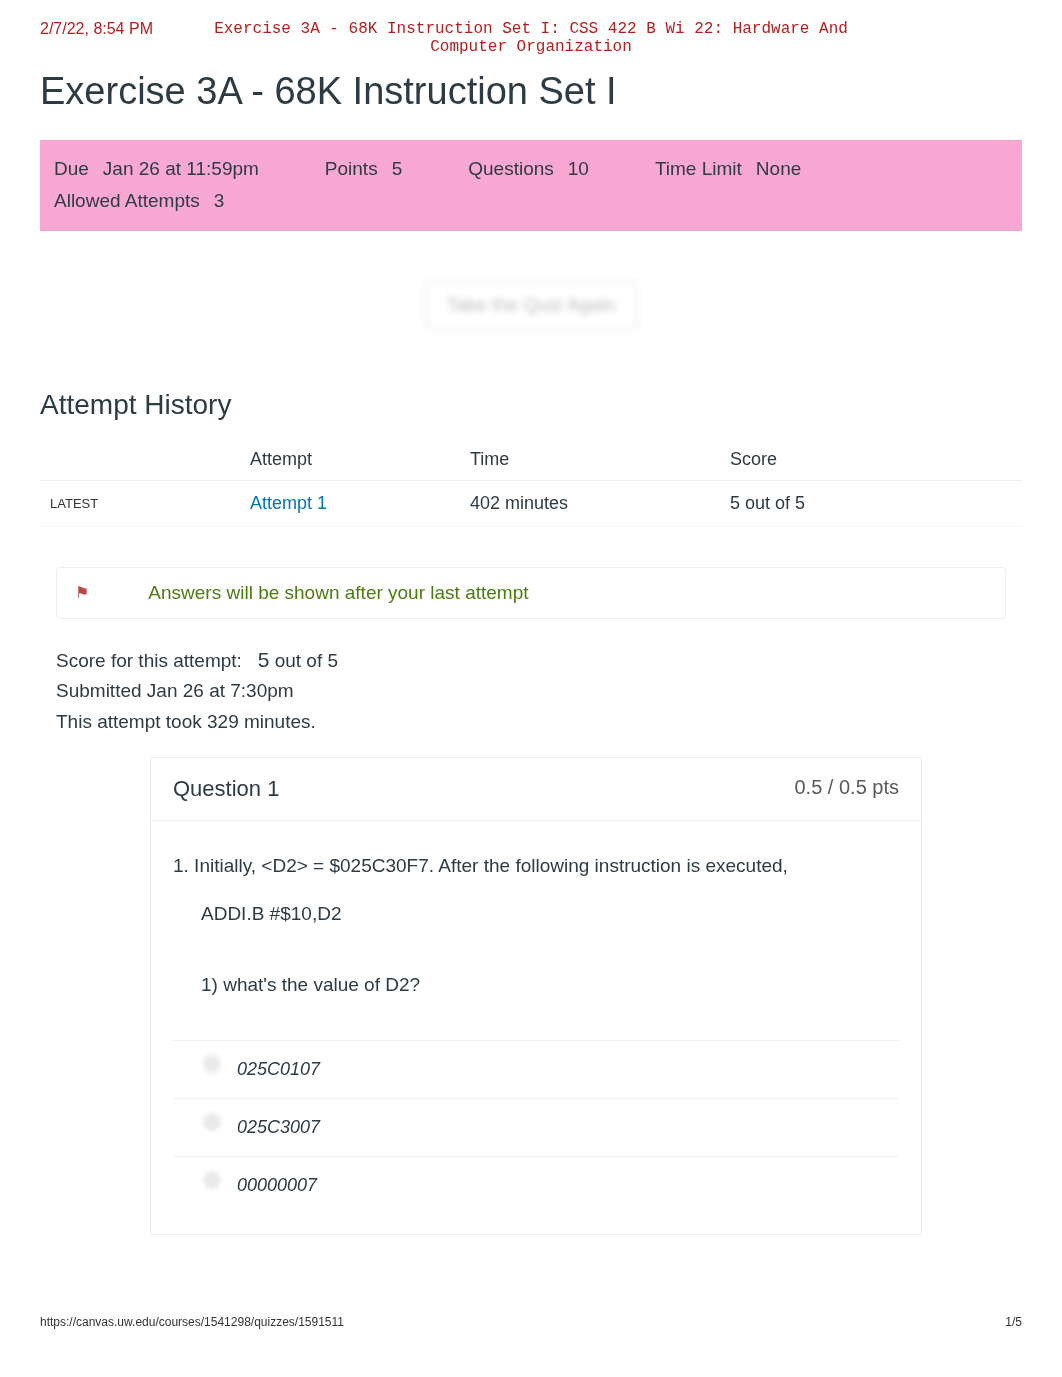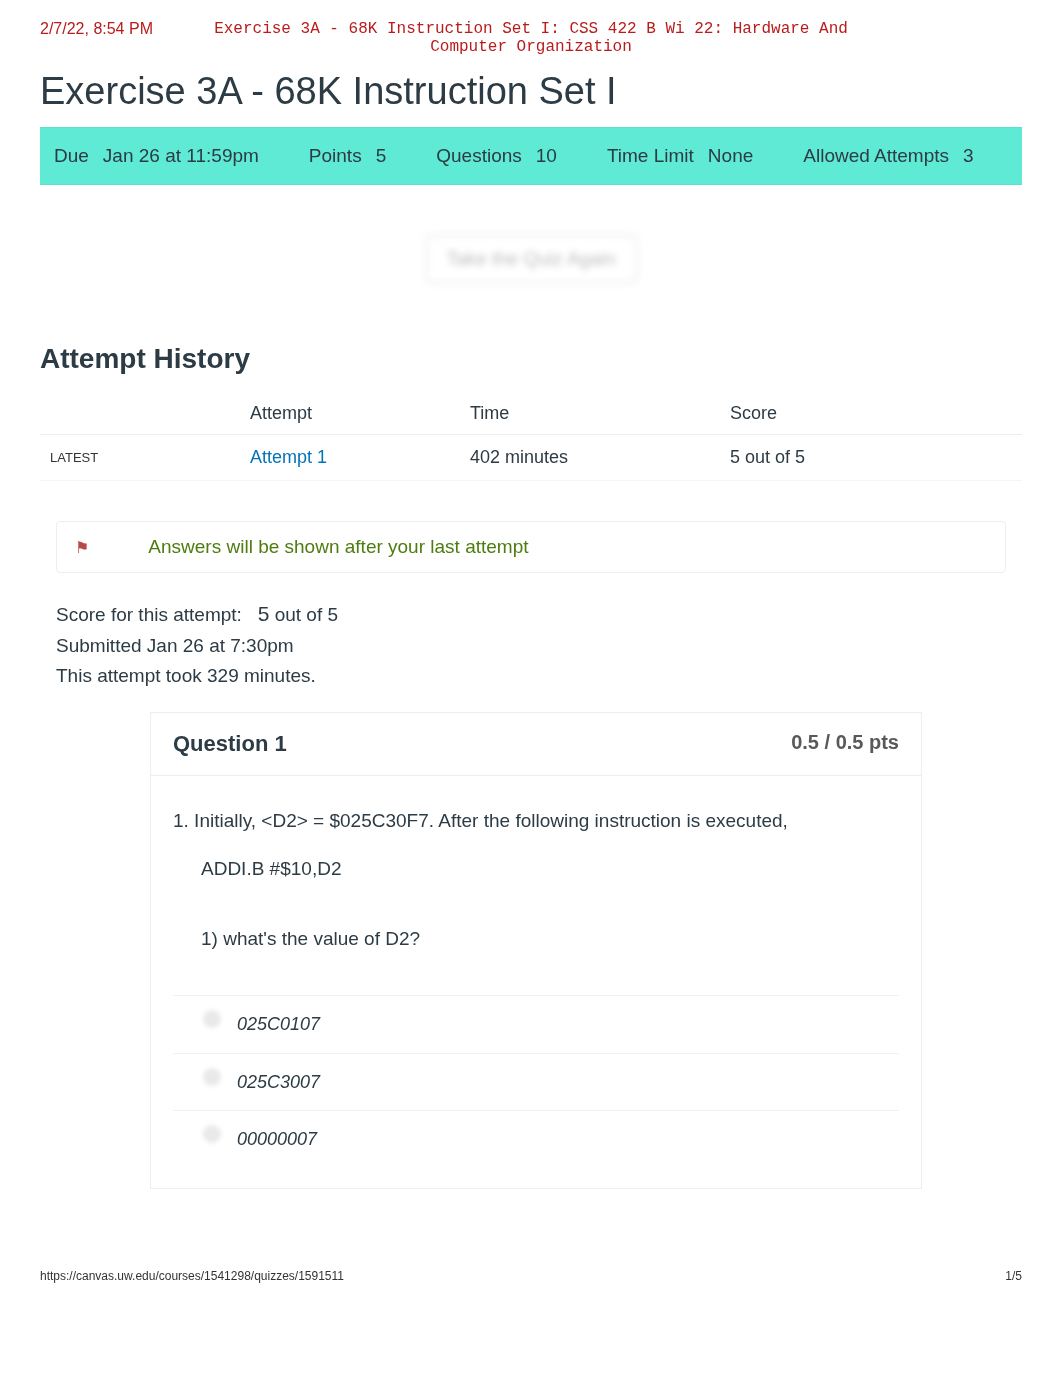--- a/index.html
+++ b/index.html
@@ -18,33 +18,33 @@
     padding: 12px 0 8px 0;
     font-family: Arial, sans-serif;
     margin-top: 8px;
   }
   .print-header .center { text-align: center; flex: 1; font-family: Liberation Mono, monospace; }
   .print-header .left { text-align: left; width: 170px; }
   .print-header .right { width: 170px; }
   h1.page-title {
     font-size: 38px;
     font-weight: 400;
-    margin: 6px 0 14px 0;
+    margin: 6px 0 27px 0;
     color: #2d3b45;
   }
   .meta-block {
-    background: #5eead4;
+    background: #f9a8d4;
     padding: 12px 14px;
     border-top: 1px solid rgba(0,0,0,0.03);
     border-bottom: 1px solid rgba(0,0,0,0.03);
     font-size: 19px;
     line-height: 1.7;
     display: flex;
     flex-wrap: wrap;
-    gap: 0 50px;
+    gap: 0 66px;
   }
   .meta-item { display: inline-flex; gap: 14px; }
   .meta-label { color: #2d3b45; }
   .meta-value { color: #2d3b45; }
   .take-again-wrap {
     text-align: center;
     margin: 50px 0 60px 0;
   }
   .take-again-btn {
     display: inline-block;
@@ -52,21 +52,21 @@
     border: 1px solid #c7cdd1;
     color: #b0b0b0;
     font-size: 19px;
     padding: 12px 20px;
     border-radius: 4px;
     filter: blur(3px);
     opacity: 0.8;
   }
   h2.section-title {
     font-size: 28px;
-    font-weight: 700;
+    font-weight: 400;
     margin: 10px 0 20px 0;
     color: #2d3b45;
   }
   table.history {
     width: 100%;
     border-collapse: collapse;
     font-size: 18px;
     margin-bottom: 40px;
   }
   table.history th {
@@ -115,21 +115,20 @@
     margin: 10px 100px 0 110px;
     border: 1px solid #eee;
   }
   .question-header {
     display: flex;
     justify-content: space-between;
     padding: 18px 22px;
     border-bottom: 1px solid #eee;
     font-size: 22px;
     color: #2d3b45;
-    font-weight: bold;
   }
   .question-header .pts { font-size: 20px; color: #595959; }
   .question-body {
     padding: 30px 22px 20px 22px;
     font-size: 19px;
     line-height: 1.6;
     color: #2d3b45;
   }
   .question-body .indent1 { margin-left: 28px; margin-top: 18px; }
   .question-body .indent2 { margin-left: 28px; margin-top: 40px; margin-bottom: 40px;}

